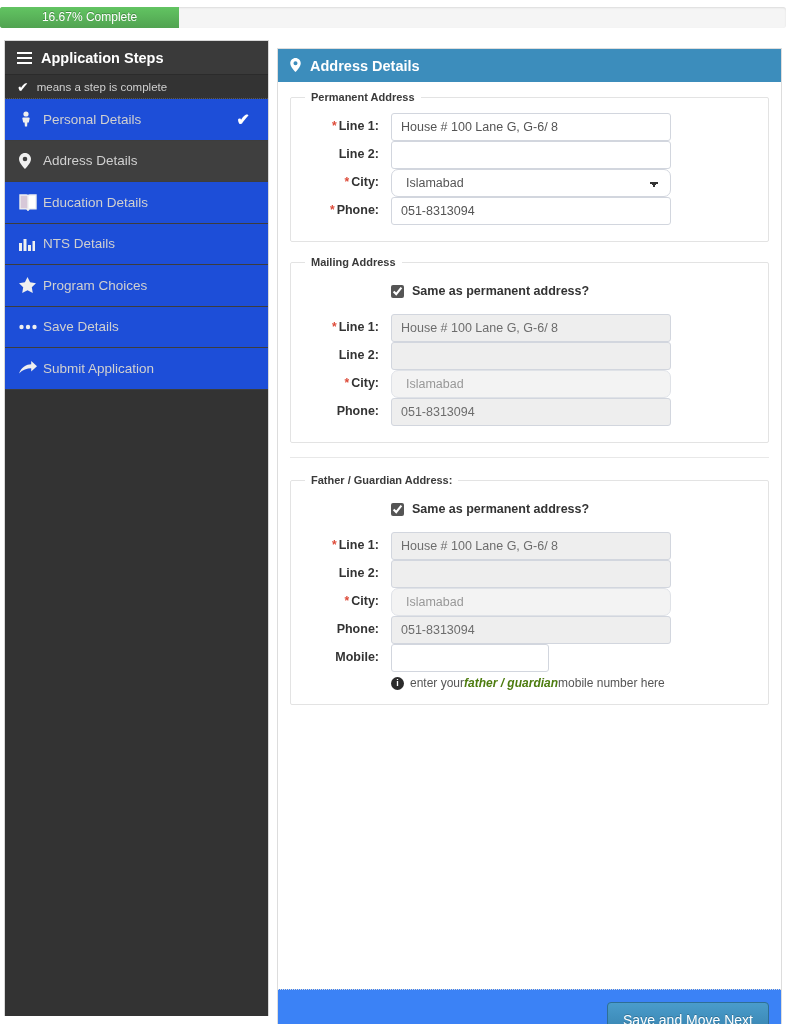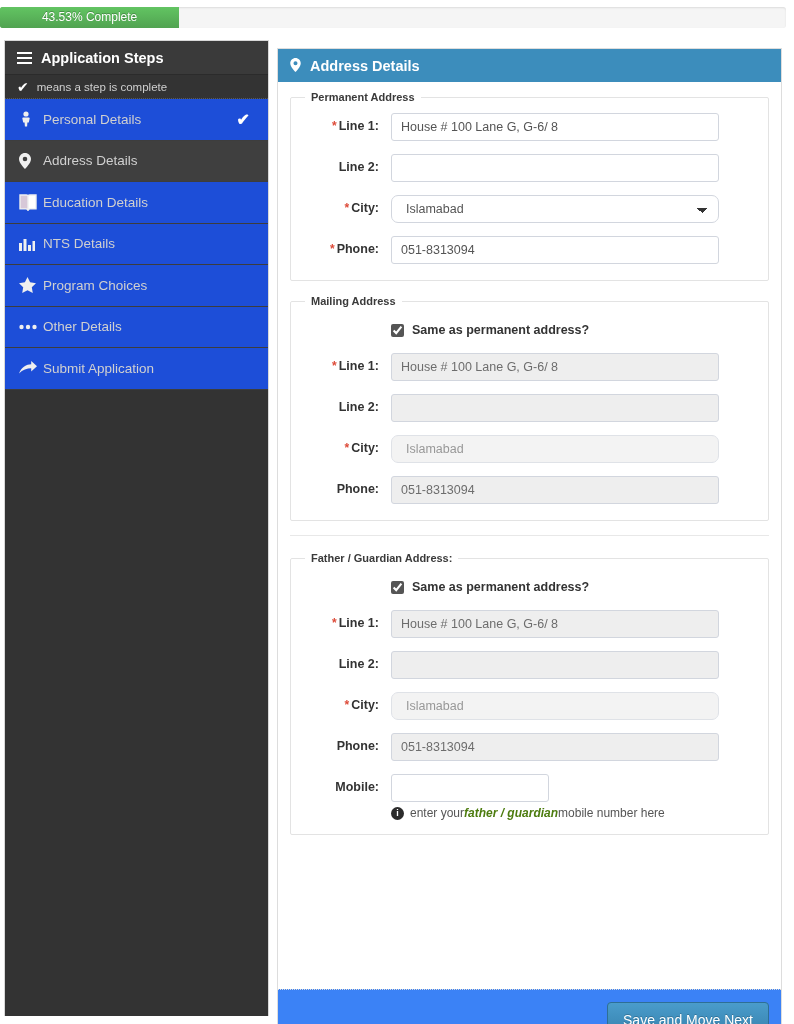--- a/index.html
+++ b/index.html
@@ -144,38 +144,37 @@
   }
   .spacer-rule {
     border-top: 1px solid #e8e8e8;
     margin: 0 0 16px 0;
   }
 
   
   .form-row {
     display: flex;
     align-items: center;
-    margin-bottom: 13px;
   }
   .form-row:last-child { margin-bottom: 2px; }
   .lbl {
     width: 92px;
     flex: 0 0 92px;
     text-align: right;
     padding-right: 12px;
     font-size: 12.5px;
     font-weight: bold;
     color: #333333;
     line-height: 1.1;
   }
   .req { color: #dd4b39; font-size: 12px; margin-right: 2px; }
   .ctrl { flex: 1 1 auto; }
 
   input.ff, select.ff {
-    width: 328px;
+    width: 280px;
     height: 28px;
     border: 1px solid #d2d6de;
     border-radius: 3px;
     padding: 0 9px;
     font-family: "Liberation Sans", sans-serif;
     font-size: 12.5px;
     color: #555555;
     background: #ffffff;
     outline: none;
   }
@@ -266,21 +265,21 @@
     cursor: pointer;
     text-shadow: 0 -1px 0 rgba(0,0,0,.2);
   }
 </style>
 </head>
 <body>
 
 <div class="page">
 
   <div class="progress-wrap">
-    <div class="progress-bar" id="progress-fill">43.53% Complete</div>
+    <div class="progress-bar" id="progress-fill">16.67% Complete</div>
   </div>
 
   <div class="sidebar">
     <div class="sidebar-header">
       <span class="hamburger-icon">
           <i></i>
           <i></i>
           <i></i>
         </span>
       <span>Application Steps</span>
@@ -348,21 +347,21 @@
     </div>
 
     <div class="nav-item">
       <span class="ico">
         <svg width="18" height="6" viewBox="0 0 18 6" aria-hidden="true">
           <circle cx="2.5" cy="3" r="2.2" fill="#efefef"></circle>
           <circle cx="9" cy="3" r="2.2" fill="#efefef"></circle>
           <circle cx="15.5" cy="3" r="2.2" fill="#efefef"></circle>
         </svg>
       </span>
-      <span class="label">Other Details</span>
+      <span class="label">Save Details</span>
       <span class="done"></span>
     </div>
 
     <div class="nav-item">
       <span class="ico">
         <svg width="18" height="14" viewBox="0 0 18 14" aria-hidden="true">
           <path d="M0 12.5C2.5 6 7.5 3.2 12.2 3.2V0L18 5.2l-5.8 5.2V7.2C8.1 7.2 3.6 8.6 0 12.5z" fill="#efefef"></path>
         </svg>
       </span>
       <span class="label">Submit Application</span>

